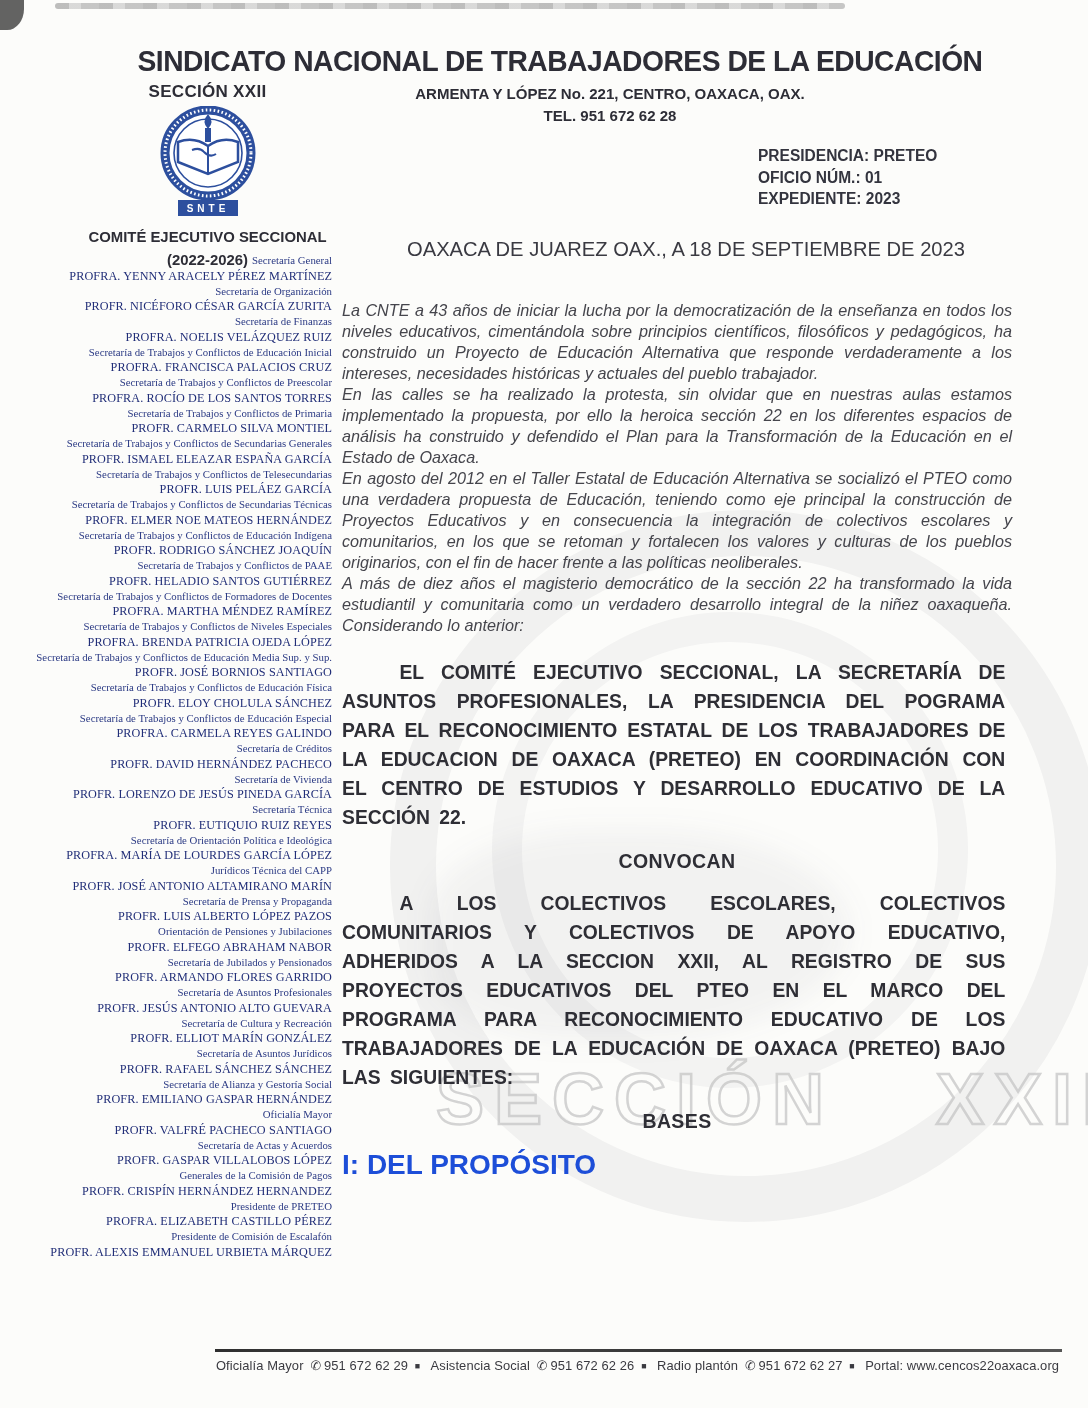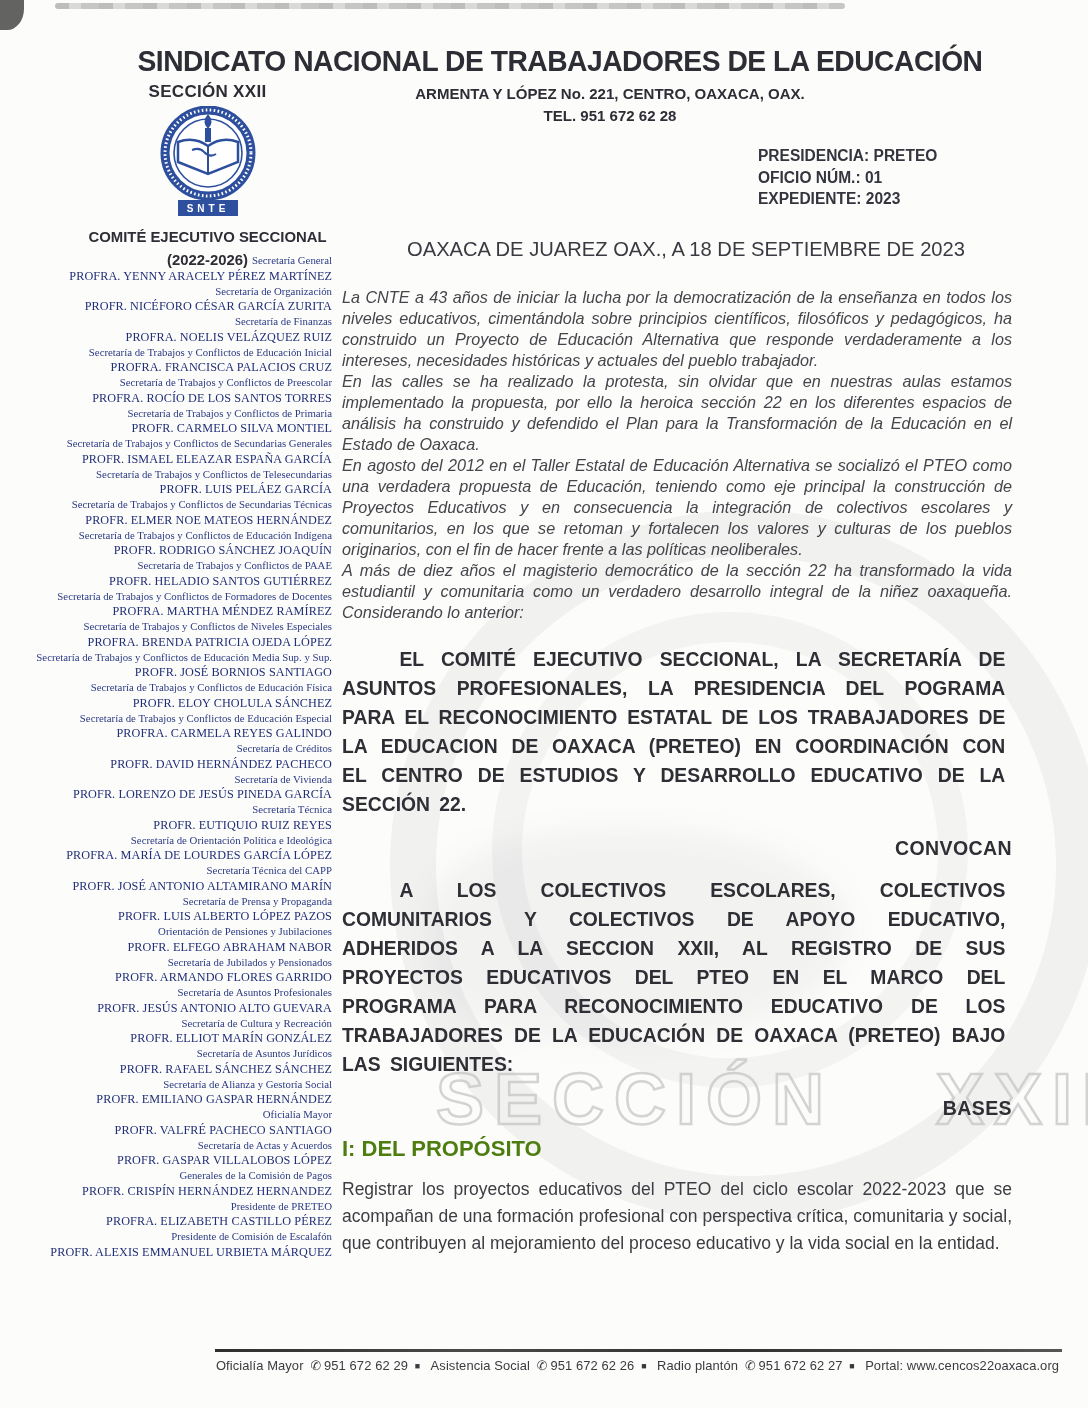--- a/index.html
+++ b/index.html
@@ -41,30 +41,30 @@
   .ref-block{position:absolute;left:758px;top:145px;font-size:16px;font-weight:bold;
     color:#33343e;line-height:21.5px;transform:scaleX(.97);transform-origin:left;}
   .date-line{position:absolute;left:350px;top:237px;width:672px;text-align:center;
     font-size:21px;color:#3a3a42;transform:scaleX(.96);white-space:nowrap;}
   
   .sidebar{position:absolute;left:16px;top:253px;width:316px;text-align:right;
     font-family:"Liberation Serif",serif;color:#28367f;}
   .sb-role{font-size:10.8px;line-height:14.5px;color:#2b3a84;}
   .sb-name{font-size:12.2px;line-height:16px;color:#212e78;letter-spacing:.1px;}
   
-  .body-col{position:absolute;left:342px;top:287px;width:670px;}
+  .body-col{position:absolute;left:342px;top:300px;width:670px;}
   .ital{font-style:italic;font-size:16.2px;line-height:21px;text-align:justify;
     color:#45454c;margin:0;}
   .bold-block{font-size:19.5px;line-height:29px;font-weight:bold;text-align:justify;
     color:#2e2e35;margin:0;text-indent:58px;word-spacing:4px;transform:scaleX(.99);transform-origin:left;}
   .mt-comite{margin-top:22px;}
-  .center-head{font-size:19.5px;font-weight:bold;text-align:right;color:#2e2e35;
+  .center-head{font-size:19.5px;font-weight:bold;text-align:center;color:#2e2e35;
     margin:18px 0 0 0;letter-spacing:.4px;}
   .mt-convocan-body{margin-top:16px;}
-  .sec-head{font-size:22px;font-weight:bold;text-align:left;color:#4d7c0f;margin:16px 0 0 0;}
+  .sec-head{font-size:28px;font-weight:bold;text-align:left;color:#1d4ed8;margin:16px 0 0 0;}
   .final-para{font-size:17.5px;line-height:27px;text-align:justify;color:#3c3c43;
     margin:14px 0 0 0;}
   
   .footer-rule{position:absolute;left:215px;top:1349px;width:847px;height:3px;
     background:linear-gradient(90deg,#2e2e2e,#4a4a4a 30%,#303030 60%,#555);}
   .footer{position:absolute;left:200px;top:1358px;width:875px;text-align:center;
     font-size:13.2px;color:#3a3a40;white-space:nowrap;transform:scaleX(.98);}
   .ft-phone-icon{font-size:13px;margin:0 3px 0 7px;}
   .ft-sep{font-size:9px;margin:0 7px;vertical-align:1px;}
   .ft-label,.ft-phone{letter-spacing:.1px;}
@@ -211,21 +211,21 @@
       <div class="sb-role">Secretaría Técnica</div>
       <div class="sb-name">PROFR. EUTIQUIO RUIZ REYES</div>
     </div>
 
     <div class="sb-entry">
       <div class="sb-role">Secretaría de Orientación Política e Ideológica</div>
       <div class="sb-name">PROFRA. MARÍA DE LOURDES GARCÍA LÓPEZ</div>
     </div>
 
     <div class="sb-entry">
-      <div class="sb-role">Secretaría Técnica del CAPP</div>
+      <div class="sb-role">Jurídicos Técnica del CAPP</div>
       <div class="sb-name">PROFR. JOSÉ ANTONIO ALTAMIRANO MARÍN</div>
     </div>
 
     <div class="sb-entry">
       <div class="sb-role">Secretaría de Prensa y Propaganda</div>
       <div class="sb-name">PROFR. LUIS ALBERTO LÓPEZ PAZOS</div>
     </div>
 
     <div class="sb-entry">
       <div class="sb-role">Orientación de Pensiones y Jubilaciones</div>
@@ -286,21 +286,20 @@
   <div class="body-col">
     <p class="ital">La CNTE a 43 años de iniciar la lucha por la democratización de la enseñanza en todos los niveles educativos, cimentándola sobre principios científicos, filosóficos y pedagógicos, ha construido un Proyecto de Educación Alternativa que responde verdaderamente a los intereses, necesidades históricas y actuales del pueblo trabajador.</p>
     <p class="ital">En las calles se ha realizado la protesta, sin olvidar que en nuestras aulas estamos implementado la propuesta, por ello la heroica sección 22 en los diferentes espacios de análisis ha construido y defendido el Plan para la Transformación de la Educación en el Estado de Oaxaca.</p>
     <p class="ital">En agosto del 2012 en el Taller Estatal de Educación Alternativa se socializó el PTEO como una verdadera propuesta de Educación, teniendo como eje principal la construcción de Proyectos Educativos y en consecuencia la integración de colectivos escolares y comunitarios, en los que se retoman y fortalecen los valores y culturas de los pueblos originarios, con el fin de hacer frente a las políticas neoliberales.</p>
     <p class="ital">A más de diez años el magisterio democrático de la sección 22 ha transformado la vida estudiantil y comunitaria como un verdadero desarrollo integral de la niñez oaxaqueña. Considerando lo anterior:</p>
     <p class="bold-block mt-comite">EL COMITÉ EJECUTIVO SECCIONAL, LA SECRETARÍA DE ASUNTOS PROFESIONALES, LA PRESIDENCIA DEL POGRAMA PARA EL RECONOCIMIENTO ESTATAL DE LOS TRABAJADORES DE LA EDUCACION DE OAXACA (PRETEO) EN COORDINACIÓN CON EL CENTRO DE ESTUDIOS Y DESARROLLO EDUCATIVO DE LA SECCIÓN 22.</p>
     <p class="center-head">CONVOCAN</p>
     <p class="bold-block mt-convocan-body">A LOS COLECTIVOS ESCOLARES, COLECTIVOS COMUNITARIOS Y COLECTIVOS DE APOYO EDUCATIVO, ADHERIDOS A LA SECCION XXII, AL REGISTRO DE SUS PROYECTOS EDUCATIVOS DEL PTEO EN EL MARCO DEL PROGRAMA PARA RECONOCIMIENTO EDUCATIVO DE LOS TRABAJADORES DE LA EDUCACIÓN DE OAXACA (PRETEO) BAJO LAS SIGUIENTES:</p>
     <p class="center-head">BASES</p>
     <p class="sec-head">I: DEL PROPÓSITO</p>
-    <p class="final-para">Registrar los proyectos educativos del PTEO del ciclo escolar 2022-2023 que se acompañan de una formación profesional con perspectiva crítica, comunitaria y social, que contribuyen al mejoramiento del proceso educativo y la vida social en la entidad.</p>
   </div>
 
   <div class="footer-rule"></div>
   <div class="footer" id="footer">
     <span class="ft-item"><span class="ft-label">Oficialía Mayor</span><span class="ft-phone-icon">✆</span><span class="ft-phone">951 672 62 29</span><span class="ft-sep">■</span></span>
   
     <span class="ft-item"><span class="ft-label">Asistencia Social</span><span class="ft-phone-icon">✆</span><span class="ft-phone">951 672 62 26</span><span class="ft-sep">■</span></span>
   
     <span class="ft-item"><span class="ft-label">Radio plantón</span><span class="ft-phone-icon">✆</span><span class="ft-phone">951 672 62 27</span><span class="ft-sep">■</span></span>
   <span><span class="ft-label">Portal:</span> <span class="ft-phone">www.cencos22oaxaca.org</span></span></div>

